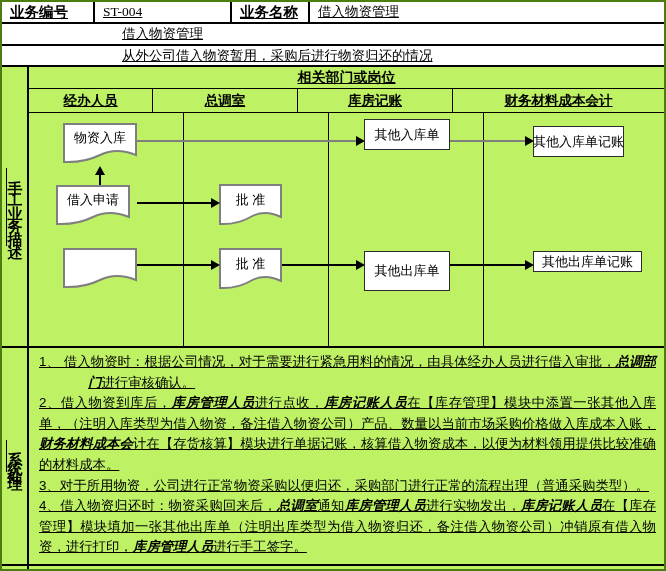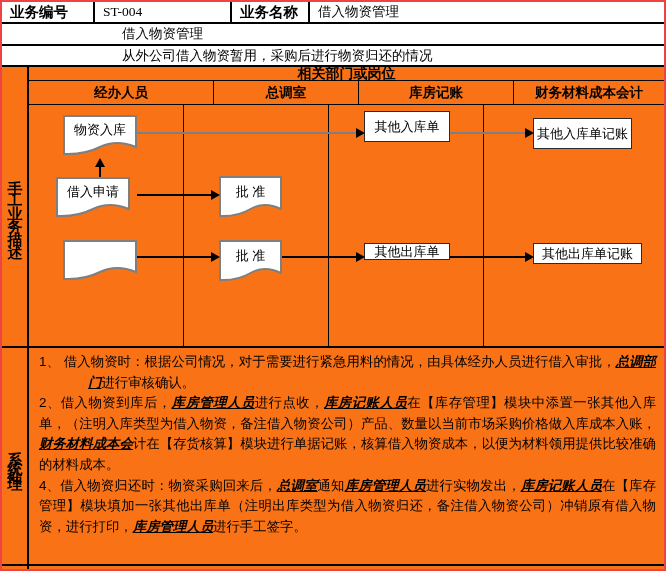--- a/index.html
+++ b/index.html
@@ -1,39 +1,39 @@
 <!DOCTYPE html>
 <html><head>
 <meta charset="utf-8">
 <style>
   * { margin:0; padding:0; box-sizing:border-box; }
   body { background:#ffffff; font-family:"Liberation Sans","DejaVu Sans",sans-serif; color:#000; }
-  .sheet { position:relative; width:666px; height:571px; border:2px solid #ef4444; background:#f97316; }
+  .sheet { position:relative; width:666px; height:571px; border:2px solid #4d7c0f; background:#bef264;text-decoration:underline; }
 
   
   .meta-row { display:flex; border-bottom:2px solid #000; background:#fff; }
   .meta-row .cell { display:flex; align-items:center; padding:0 8px; overflow:hidden; white-space:nowrap; }
   .lab { font-weight:bold; font-size:14.5px; border-right:2px solid #000; }
   .val { font-size:13.5px; }
   .serif { font-family:"Liberation Serif","DejaVu Serif",serif; font-size:13.5px; }
   .r1 { height:22px; } .r2 { height:22px; } .r3 { height:21px; }
   .w93 { width:93px; } .w137 { width:137px; border-right:2px solid #000; }
   .w78 { width:78px; } .w130 { width:112px;margin-top:36px; } .flex1 { flex:1; }
 
   
   .band { display:flex; height:279px; }
   .side-col { width:27px; border-right:2px solid #000; display:flex; align-items:center; justify-content:center; }
   .vtext { writing-mode:vertical-rl; text-orientation:upright; font-weight:bold; font-size:15px; }
   .vtext.manual { letter-spacing:13px; }
   .vtext.system { letter-spacing:8px; }
   .flow-main { flex:1; display:flex; flex-direction:column; }
-  .band-title { height:14px; border-bottom:1px solid #000; display:flex; align-items:center; justify-content:center; font-weight:bold; font-size:14px; }
+  .band-title { height:22px; border-bottom:1px solid #000; display:flex; align-items:center; justify-content:center; font-weight:bold; font-size:14px; }
   .col-heads { height:24px; border-bottom:1px solid #000; display:flex; }
   .col-head { display:flex; align-items:center; justify-content:center; font-weight:bold; font-size:13.5px; border-right:1px solid #000; }
-  .ch0 { width:185px; } .ch1 { width:145px; } .ch2 { width:155px; } .ch3 { flex:1; border-right:none; }
+  .ch0 { width:124px; } .ch1 { width:145px; } .ch2 { width:155px; } .ch3 { flex:1; border-right:none; }
   #flow-canvas { position:relative; flex:1; overflow:hidden; }
   .v-div { position:absolute; top:0; bottom:0; width:1px; background:#000; }
 
   .node { position:absolute; }
   .node.rect { background:#fff; border:1px solid #2b2b2b; display:flex; align-items:center; justify-content:center; font-size:13px; white-space:nowrap; }
   .node.document svg { position:absolute; left:0; top:0; }
   .doc-label { position:absolute; left:0; right:0; top:0; height:calc(100% - 12px); display:flex; align-items:center; justify-content:center; font-size:13px; white-space:nowrap; }
   .edge-line { position:absolute; }
   .head-right { position:absolute; width:0; height:0; border-top:5px solid transparent; border-bottom:5px solid transparent; border-left:9px solid #000; }
   .head-up { position:absolute; width:0; height:0; border-left:5px solid transparent; border-right:5px solid transparent; border-bottom:9px solid #000; }
@@ -106,22 +106,22 @@
             </svg>
             <div class="doc-label">批 准</div>
           </div>
           <div class="node document" style="left: 190px; top: 135px; width: 63px; height: 43px;">
             <svg width="63" height="43" viewBox="0 0 63 43">
               <path d="M1 1 H62 V33 Q45.4 25 31.5 33 T1 40 Z" fill="#ffffff" stroke="#7f7f7f" stroke-width="2"></path>
             </svg>
             <div class="doc-label">批 准</div>
           </div>
           <div class="node rect" style="left: 335px; top: 6px; width: 86px; height: 31px;">其他入库单</div>
-          <div class="node rect" style="left: 504px; top: 13px; width: 99px; height: 31px;">其他入库单记账</div>
-          <div class="node rect" style="left: 335px; top: 138px; width: 86px; height: 17px;">其他出库单</div>
+          <div class="node rect" style="left: 504px; top: 13px; width: 91px; height: 31px;">其他入库单记账</div>
+          <div class="node rect" style="left: 335px; top: 138px; width: 86px; height: 40px;">其他出库单</div>
           <div class="node rect" style="left: 504px; top: 138px; width: 109px; height: 21px;">其他出库单记账</div>
           <div class="edge-line" style="left: 70px; top: 60px; width: 1.5px; height: 12px; background: rgb(0, 0, 0);"></div>
           <div class="head-up" style="left: 66px; top: 53px;"></div>
           <div class="edge-line" style="left: 108px; top: 27px; width: 221px; height: 2px; background: rgb(127, 127, 127);"></div>
           <div class="head-right" style="left: 327px; top: 23px;"></div>
           <div class="edge-line" style="left: 421px; top: 27px; width: 77px; height: 2px; background: rgb(127, 127, 127);"></div>
           <div class="head-right" style="left: 496px; top: 23px;"></div>
           <div class="edge-line" style="left: 108px; top: 89.25px; width: 76px; height: 1.5px; background: rgb(0, 0, 0);"></div>
           <div class="head-right" style="left: 182px; top: 85px;"></div>
           <div class="edge-line" style="left: 108px; top: 151.25px; width: 76px; height: 1.5px; background: rgb(0, 0, 0);"></div>
@@ -134,20 +134,21 @@
     </div>
   </div>
 
   <div class="sys-band">
     <div class="side-col">
       <span class="vtext system">系统处理</span>
     </div>
     <div class="sys-content" id="sys-paras">
         <div class="para hang"><span>1、 借入物资时：根据公司情况，对于需要进行紧急用料的情况，由具体经办人员进行借入审批，</span><span class="em">总调部门</span><span>进行审核确认。</span></div>
         <div class="para"><span>2、借入物资到库后，</span><span class="em">库房管理人员</span><span>进行点收，</span><span class="em">库房记账人员</span><span>在【库存管理】模块中添置一张其他入库单，（注明入库类型为借入物资，备注借入物资公司）产品、数量以当前市场采购价格做入库成本入账，</span><span class="em">财务材料成本会</span><span>计在【存货核算】模块进行单据记账，核算借入物资成本，以便为材料领用提供比较准确的材料成本。</span></div>
+        <div class="para"><span>3、对于所用物资，公司进行正常物资采购以便归还，采购部门进行正常的流程出理（普通采购类型）。</span></div>
         <div class="para"><span>4、借入物资归还时：物资采购回来后，</span><span class="em">总调室</span><span>通知</span><span class="em">库房管理人员</span><span>进行实物发出，</span><span class="em">库房记账人员</span><span>在【库存管理】模块填加一张其他出库单（注明出库类型为借入物资归还，备注借入物资公司）冲销原有借入物资，进行打印，</span><span class="em">库房管理人员</span><span>进行手工签字。</span></div>
       </div>
   </div>
 
   <div class="bottom-strip">
       <div class="stub"></div>
     </div>
 
 </div>
 

